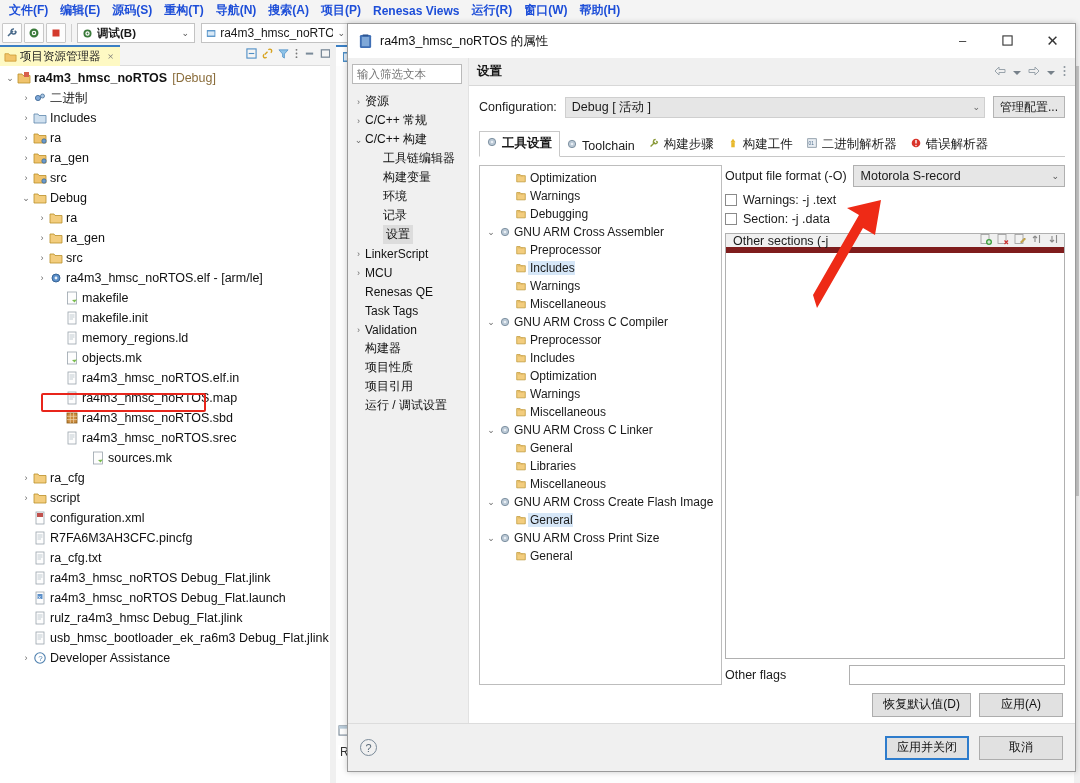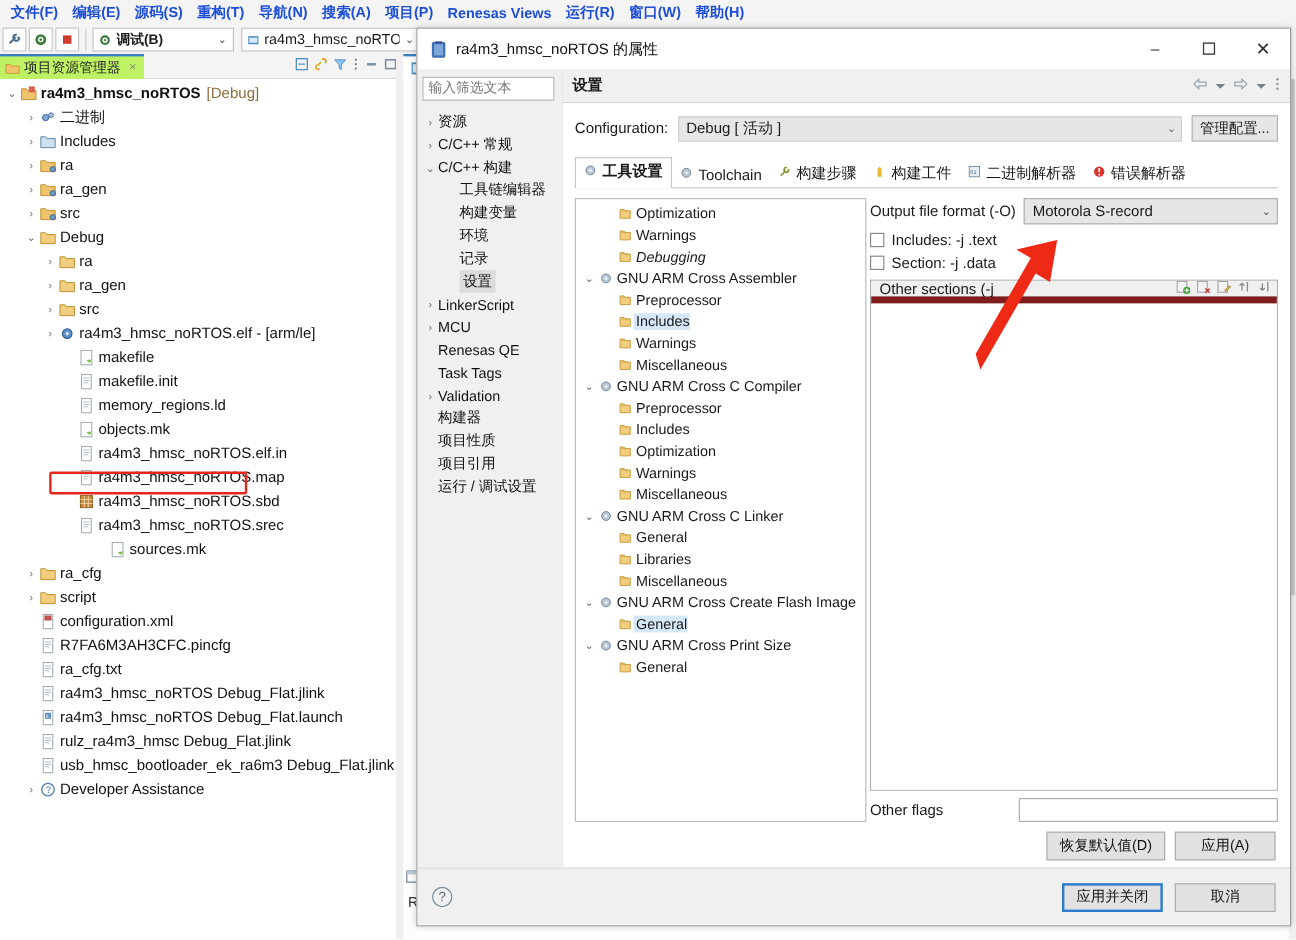--- a/index.html
+++ b/index.html
@@ -45,21 +45,21 @@
   .tb-combo .lbl { font-weight: bold; font-size: 11.5px; white-space: nowrap; overflow: hidden; }
   .tb-combo2 .lbl { font-weight: normal; }
 
   .view-tabbar {
     position: absolute; left: 0; top: 45px; width: 336px; height: 21px;
     background: #f4f4f4; border-bottom: 1px solid #dcdcdc;
     display: flex; align-items: center;
   }
   .view-tab {
     display: flex; align-items: center; gap: 3px;
-    height: 21px; padding: 0 6px 0 4px; background: #bef264;
+    height: 21px; padding: 0 6px 0 4px; background: #fef9c3;
     border-top: 2px solid #3b7fc4;
     font-size: 11.5px; color: #222; font-family: Liberation Serif, serif;
   }
   .view-tab .x { color: #777; font-size: 11px; margin-left: 4px; }
   .view-toolicons { margin-left: auto; display: flex; align-items: center; gap: 5px; padding-right: 5px; }
 
   .project-tree {
     position: absolute; left: 0; top: 66px; width: 330px; bottom: 0;
     background: #ffffff; overflow: hidden; padding-top: 2px;
   }
@@ -850,21 +850,21 @@
                 <div class="ttrow" style="padding-left: 20px;">
                   <span class="ta"></span>
                   <span class="ti">
                     <svg width="12" height="12" viewBox="0 0 14 14">
                       <path d="M2 3 h4 l1 1.3 H12 V11.5 H2 Z" fill="#f3cd7e" stroke="#b98f28" stroke-width="0.8"></path>
                       <path d="M3.5 4.5 h6" stroke="#cfa246" stroke-width="0.7"></path>
                     </svg>
                   </span>
                   <span class="tl">Warnings</span>
                 </div>
-                <div class="ttrow" style="padding-left: 20px; font-style: italic;">
+                <div class="ttrow" style="padding-left: 20px;">
                   <span class="ta"></span>
                   <span class="ti">
                     <svg width="12" height="12" viewBox="0 0 14 14">
                       <path d="M2 3 h4 l1 1.3 H12 V11.5 H2 Z" fill="#f3cd7e" stroke="#b98f28" stroke-width="0.8"></path>
                       <path d="M3.5 4.5 h6" stroke="#cfa246" stroke-width="0.7"></path>
                     </svg>
                   </span>
                   <span class="tl">Debugging</span>
                 </div>
                 <div class="ttrow" style="padding-left: 4px;">
@@ -1063,21 +1063,21 @@
               <div class="opt-row">
                 <span class="opt-label">Output file format (-O)</span>
                 <div class="opt-select">
                   <span>Motorola S-record</span>
                   <span class="cc">⌄</span>
                 </div>
               </div>
 
               <div class="chk-row">
                 <span class="chkbox"></span>
-                <span class="opt-label">Includes: -j .text</span>
+                <span class="opt-label">Warnings: -j .text</span>
               </div>
               <div class="chk-row">
                 <span class="chkbox"></span>
                 <span class="opt-label">Section: -j .data</span>
               </div>
 
               <div class="listbox">
                 <div class="listbox-head">
                   <span>Other sections (-j</span>
                   <div class="lb-icons">

